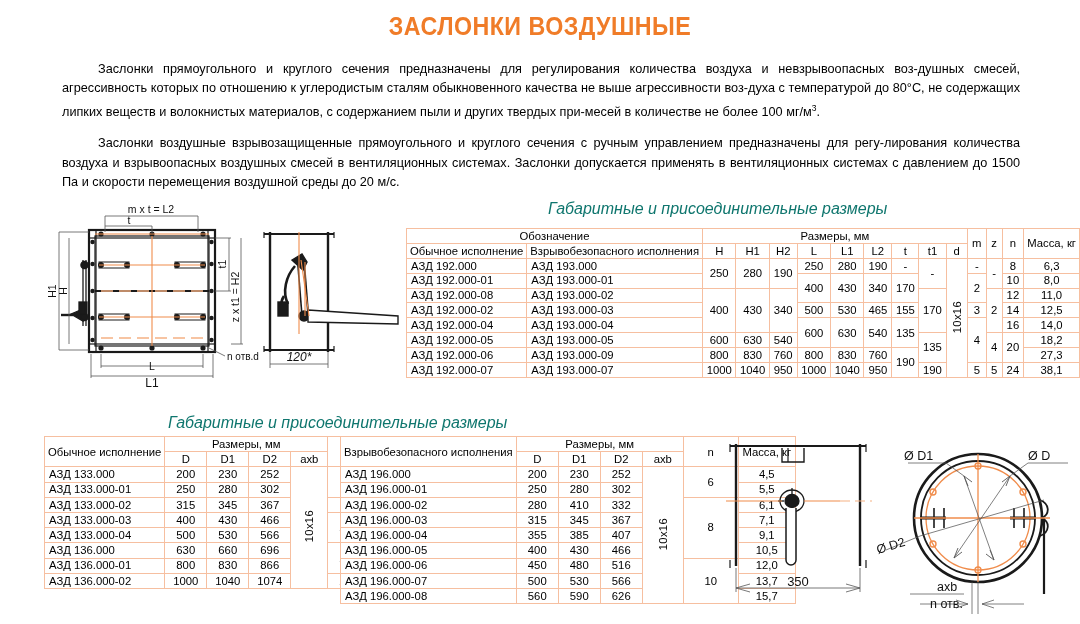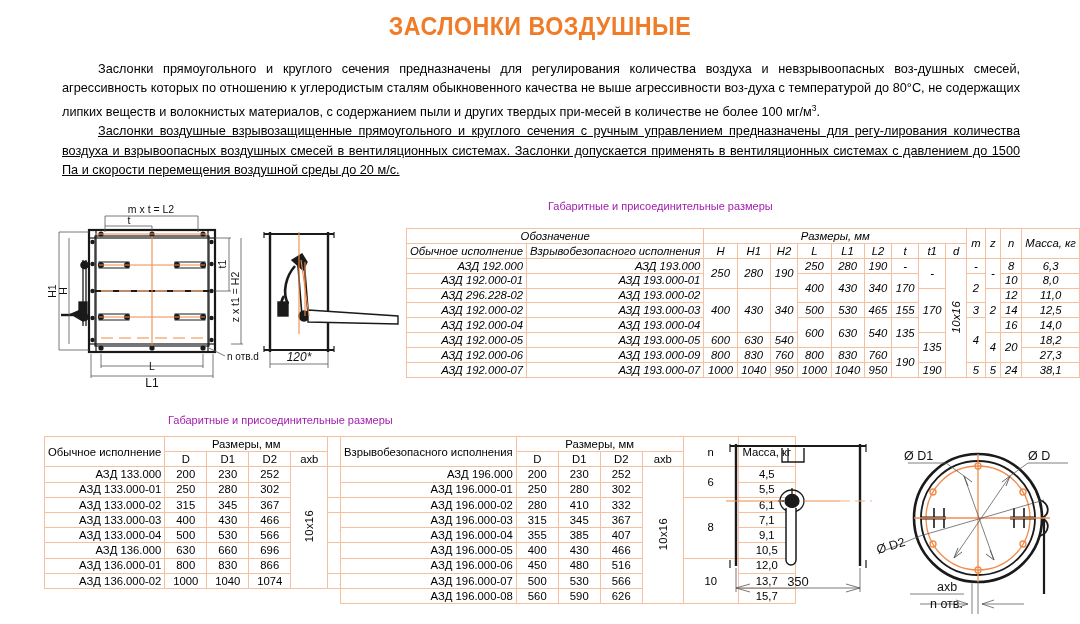--- a/index.html
+++ b/index.html
@@ -10,52 +10,52 @@
   }
   .page{position:relative;width:1080px;height:552px;}
 
   
   .main-title{
     position:absolute;left:0;top:12px;width:1080px;text-align:center;
     font-size:25px;font-weight:bold;color:#F07C28;letter-spacing:.5px;
     transform:scaleX(.93);transform-origin:center top;
   }
   .section-title{
-    position:absolute;font-size:11px;color:#a21caf;white-space:nowrap;
+    position:absolute;font-size:16px;color:#0f766e;white-space:nowrap;font-style:italic;
   }
   #sec-title-1{left:548px;top:200px;}
   #sec-title-2{left:168px;top:414px;}
 
   
   .intro{
     position:absolute;left:62px;top:60px;width:958px;
     font-size:12.7px;line-height:19.4px;text-align:justify;color:#000;
   }
   .intro p{margin:0;text-indent:36px;}
-  .intro p + p{margin-top:0px;text-decoration:underline;}
+  .intro p + p{margin-top:12px;}
   .sup{font-size:8.5px;vertical-align:super;}
 
   
   table.dim{
     position:absolute;border-collapse:collapse;
     font-size:11.3px;color:#000;background:#fff;
   }
   table.dim td,table.dim th{
     border:1px solid #F6BFA0;
     padding:0 3px;text-align:center;vertical-align:middle;
     font-weight:normal;line-height:12.4px;white-space:nowrap;
   }
-  table.dim td.lft{text-align:right;padding-left:4px;}
+  table.dim td.lft{text-align:left;padding-left:4px;}
   table.dim .hd{line-height:12.2px;}
   .vert{
     writing-mode:vertical-rl;transform:rotate(180deg);
     white-space:nowrap;letter-spacing:.3px;
   }
   
-  #tbl1{left:406px;top:228px;font-style:italic;}
+  #tbl1{left:406px;top:228px;}
   #tbl1 td{height:13.9px;}
   #tbl1 .nm{width:112px;}
   #tbl1 .nv{width:37px;}
   #tbl1 .sm{width:31px;}
   
   #tbl2{left:44px;top:436px;}
   #tbl2 td{height:14.2px;}
   #tbl2 .nm{width:102px;}
   #tbl2 .nv{width:35px;}
   
@@ -289,21 +289,21 @@
           <td class="lft nm">АЗД 193.000-01</td>
           <td rowspan="2" class="nv">400</td>
           <td rowspan="2" class="nv">430</td>
           <td rowspan="2" class="nv">340</td>
           <td rowspan="2" class="sm">170</td>
           <td rowspan="2" class="sm">2</td>
           <td class="sm">10</td>
           <td>8,0</td>
         </tr>
         <tr>
-          <td class="lft nm">АЗД 296.228-02</td>
+          <td class="lft nm">АЗД 192.000-08</td>
           <td class="lft nm">АЗД 193.000-02</td>
           <td rowspan="3" class="nv">400</td>
           <td rowspan="3" class="nv">430</td>
           <td rowspan="3" class="nv">340</td>
           <td rowspan="3" class="sm">170</td>
           <td rowspan="3" class="sm">2</td>
           <td class="sm">12</td>
           <td>11,0</td>
         </tr>
         <tr>

